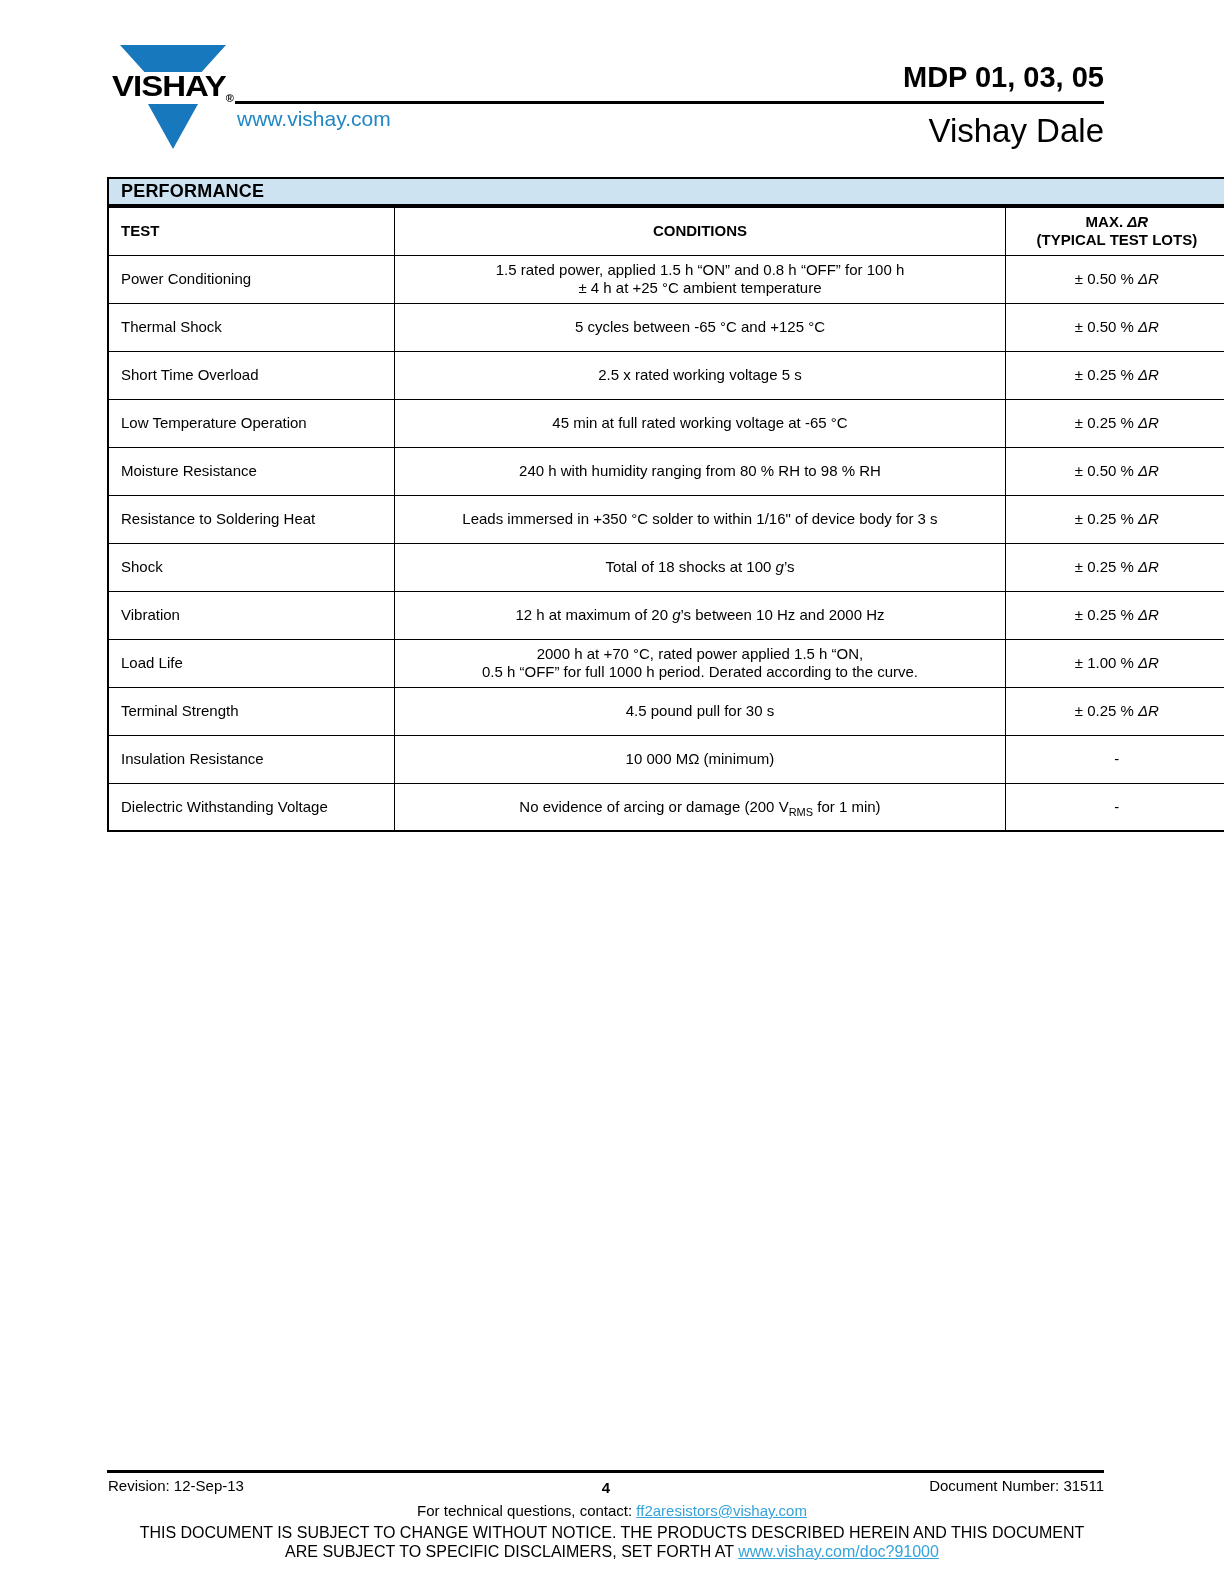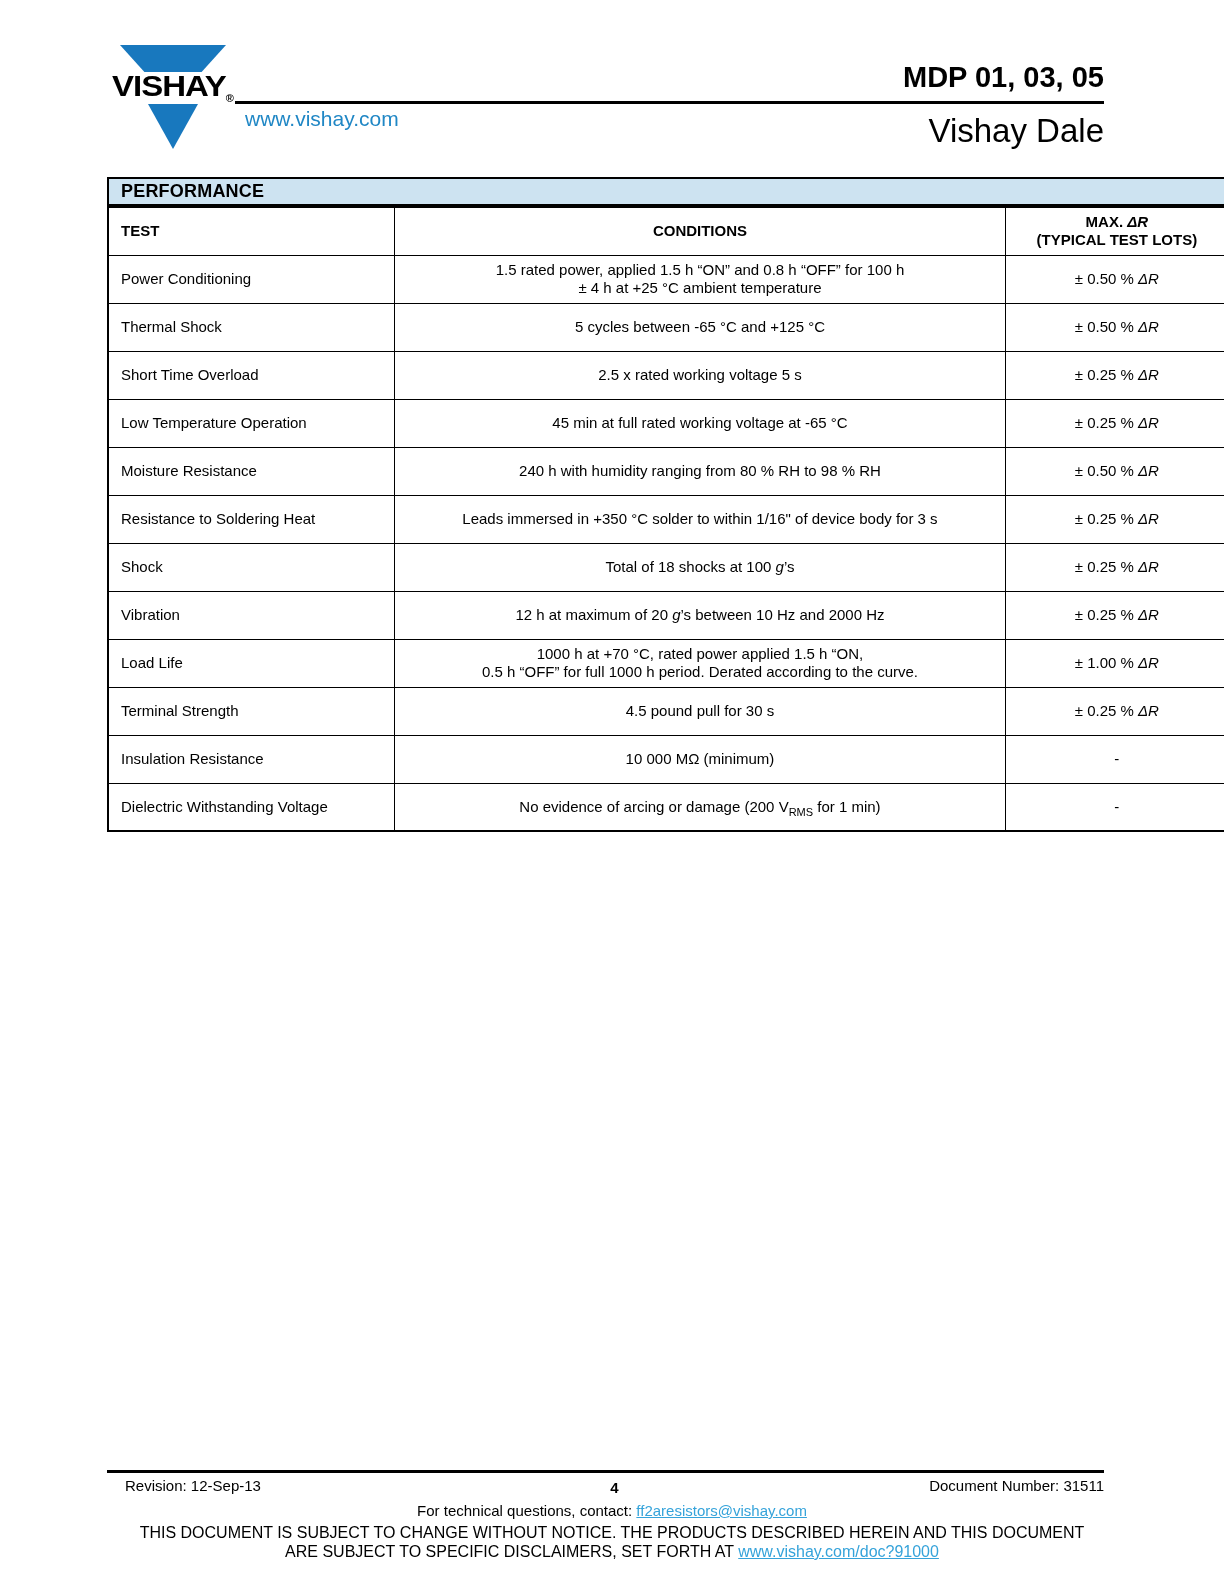--- a/index.html
+++ b/index.html
@@ -9,41 +9,41 @@
   
   .logo{position:absolute;left:108px;top:45px;width:130px;text-align:center;}
   .logo-trapezoid{width:106px;height:27px;margin:0 auto;background:#1878be;
     -webkit-clip-path:polygon(0 0,100% 0,77% 100%,23% 100%);clip-path:polygon(0 0,100% 0,77% 100%,23% 100%);}
   .logo-word{position:relative;font-size:33px;font-weight:bold;letter-spacing:-1px;line-height:1.0;
     transform:scaleY(0.92);margin-top:-3px;white-space:nowrap;}
   .logo-reg{font-size:11px;vertical-align:-6px;letter-spacing:0;}
   .logo-triangle{width:0;height:0;margin:-1px auto 0 auto;border-left:25px solid transparent;
     border-right:25px solid transparent;border-top:45px solid #1878be;}
   .header-rule{position:absolute;left:235px;right:120px;top:101px;height:3px;background:#000;}
-  .website{position:absolute;left:245px;top:107px;font-size:21px;color:#2087c5;text-decoration:none;}
+  .website{position:absolute;left:237px;top:107px;font-size:21px;color:#2087c5;text-decoration:none;}
   .part-title{position:absolute;right:120px;top:61px;font-size:29px;font-weight:bold;white-space:nowrap;}
   .brand{position:absolute;right:120px;top:112px;font-size:33px;white-space:nowrap;}
 
   
   .table-block{position:absolute;left:107px;top:177px;width:1123px;}
   .perf-bar{box-sizing:border-box;border:2px solid #000;background:#cde3f1;height:29px;
     font-size:18px;font-weight:bold;line-height:25px;padding-left:12px;letter-spacing:0.2px;}
   table.perf{width:100%;border-collapse:collapse;border:2px solid #000;table-layout:fixed;}
   table.perf th,table.perf td{border:1px solid #000;font-size:15px;vertical-align:middle;
     height:48px;line-height:18px;padding:2px 6px;box-sizing:border-box;}
   table.perf th{font-weight:bold;}
   .col-test{width:255px;text-align:left;padding-left:12px !important;}
   .col-cond{width:543px;text-align:center;}
   .col-max{width:199px;text-align:center;}
   .it{font-style:italic;}
   sub{font-size:11px;line-height:0;}
 
   
   .footer-rule{position:absolute;left:107px;right:120px;top:1470px;height:3px;background:#000;}
-  .footer-row{position:absolute;left:125px;right:120px;top:1477px;height:18px;font-size:15px;}
+  .footer-row{position:absolute;left:108px;right:120px;top:1477px;height:18px;font-size:15px;}
   .footer-left{position:absolute;left:0;top:0;}
   .footer-center{position:absolute;left:50%;transform:translateX(-50%);top:2px;font-weight:bold;}
   .footer-right{position:absolute;right:0;top:0;}
   .contact-line{position:absolute;left:0;width:100%;top:1502px;text-align:center;font-size:15px;}
   .disclaimer{position:absolute;left:0;width:100%;top:1523px;text-align:center;font-size:16px;line-height:19px;}
   a.doc-link{color:#35a3da;}
 </style>
 </head>
 <body>
 
@@ -106,21 +106,21 @@
       <td class="col-cond"><span>Total of 18 shocks at 100 </span><span class="it">g</span><span>’s</span></td>
       <td class="col-max"><span>± 0.25 % </span><span class="it">ΔR</span></td>
     </tr>
           <tr>
       <td class="col-test">Vibration</td>
       <td class="col-cond"><span>12 h at maximum of 20 </span><span class="it">g</span><span>’s between 10 Hz and 2000 Hz</span></td>
       <td class="col-max"><span>± 0.25 % </span><span class="it">ΔR</span></td>
     </tr>
           <tr>
       <td class="col-test">Load Life</td>
-      <td class="col-cond"><span>1000 h at +70 °C, rated power applied 1.5 h “ON,</span><br><span>0.5 h “OFF” for full 1000 h period.  Derated according to the curve.</span></td>
+      <td class="col-cond"><span>2000 h at +70 °C, rated power applied 1.5 h “ON,</span><br><span>0.5 h “OFF” for full 1000 h period.  Derated according to the curve.</span></td>
       <td class="col-max"><span>± 1.00 % </span><span class="it">ΔR</span></td>
     </tr>
           <tr>
       <td class="col-test">Terminal Strength</td>
       <td class="col-cond"><span>4.5 pound pull for 30 s</span></td>
       <td class="col-max"><span>± 0.25 % </span><span class="it">ΔR</span></td>
     </tr>
           <tr>
       <td class="col-test">Insulation Resistance</td>
       <td class="col-cond"><span>10 000 MΩ (minimum)</span></td>

